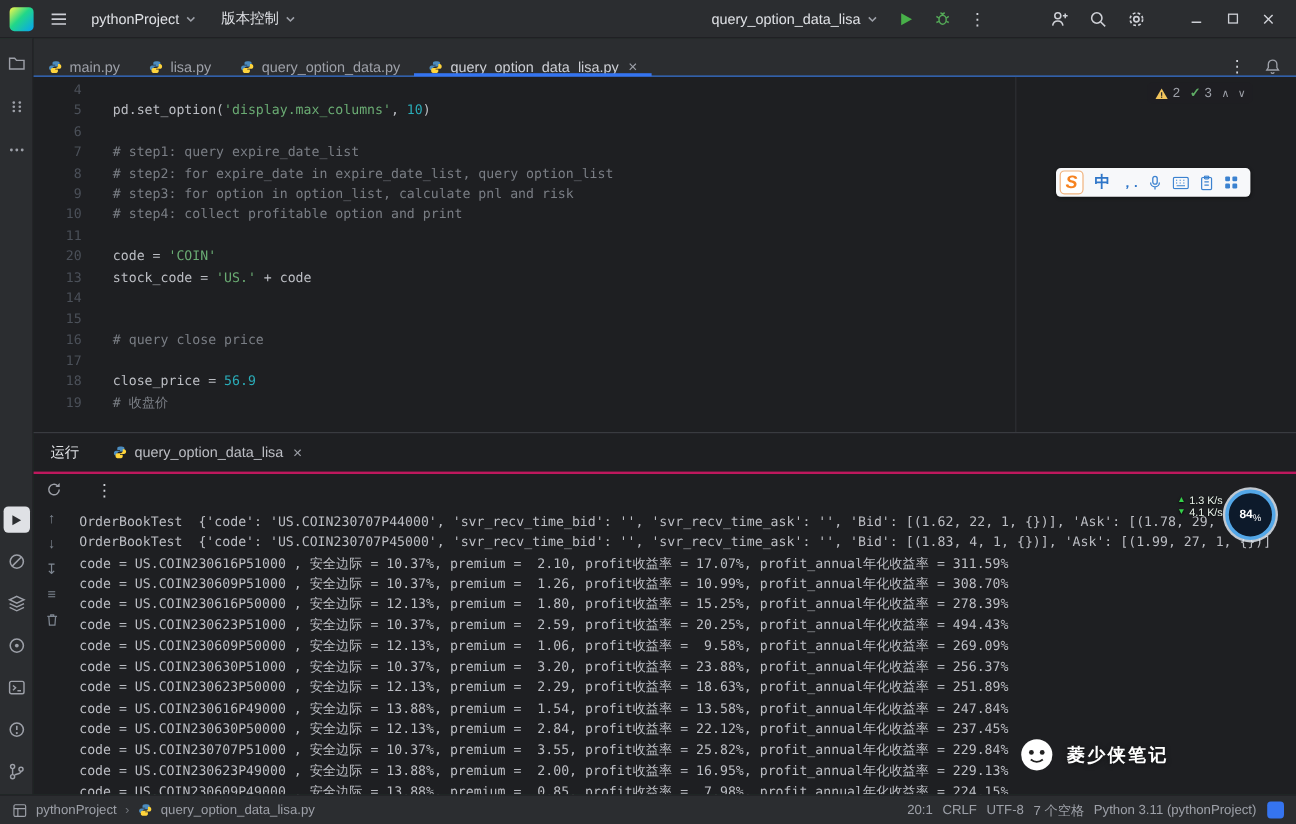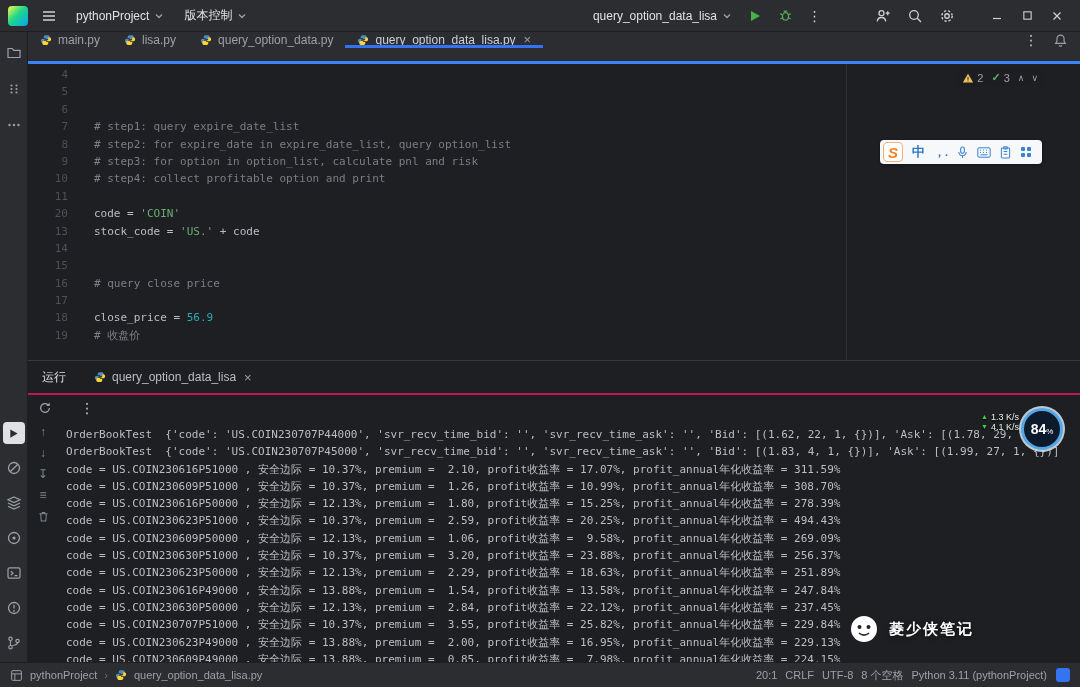--- a/index.html
+++ b/index.html
@@ -18,21 +18,21 @@
 .dots{color:#ced0d6;font-size:14px;letter-spacing:1px}
 
 .middle{flex:1;display:flex;min-height:0}
 .stripe{width:28px;flex:0 0 28px;background:#2b2d30;border-right:1px solid #1e1f22;display:flex;flex-direction:column;align-items:center;padding:10px 0 8px;gap:14px}
 .stripe .spacer{flex:1}
 .sbtn{width:22px;height:22px;display:flex;align-items:center;justify-content:center;border-radius:4px}
 .sbtn.active{background:#dfe1e5}
 .stripe-bottom{display:flex;flex-direction:column;align-items:center;gap:13px}
 .main{flex:1;display:flex;flex-direction:column;min-width:0;background:#1e1f22}
 
-.tabbar{height:32px;flex:0 0 32px;background:#2b2d30;display:flex;align-items:flex-start;border-bottom:3px solid #3b82f6}
+.tabbar{height:32px;flex:0 0 32px;background:#2b2d30;display:flex;align-items:flex-end;border-bottom:1px solid #3b82f6}
 .tab-strip{display:flex;align-items:stretch}
 .tab{display:flex;align-items:center;gap:6px;padding:0 12px;font-size:12px;color:#9da0a8;position:relative}
 .tab.active{color:#ced0d6}
 .tab.active::after{content:"";position:absolute;left:0;right:0;bottom:-1px;height:3px;background:#3574f0}
 .tabclose{margin-left:2px;font-size:13px;color:#9da0a8}
 .tabbar-right{margin-left:auto;display:flex;align-items:center;gap:14px;padding-right:12px;color:#9da0a8}
 
 .editor{height:296px;flex:0 0 296px;position:relative;overflow:hidden;background:#1e1f22}
 .guide{position:absolute;top:0;bottom:0;left:818px;width:1px;background:#2d2f33}
 .editor-lines{position:relative;padding-top:2px}
@@ -65,21 +65,21 @@
 .statusbar{height:25px;flex:0 0 25px;background:#2b2d30;border-top:1px solid #1e1f22;display:flex;align-items:center;padding:0 10px;font-size:11px;color:#9da0a8;gap:7px}
 .status-right{margin-left:auto;display:flex;align-items:center;gap:8px}
 .sitem{white-space:nowrap}
 .ime-ind{width:14px;height:14px;border-radius:3px;background:#3574f0;margin-left:2px}
 .status-sep{color:#6f737a}
 
 .net-widget{position:absolute;left:981px;top:412px;z-index:20;font-size:9px;line-height:10px;color:#e9f4ea;text-shadow:0 1px 2px #000}
 .net-row{display:flex;align-items:center}
 .net-arrow{color:#35d04a;font-size:7px;margin-right:3px}
 .battery-badge{position:absolute;left:1021px;top:408px;width:42px;height:42px;border-radius:50%;background:#0d1a2b;border:3px solid #53a7e8;box-shadow:0 0 0 2px rgba(222,230,238,.85);display:flex;align-items:center;justify-content:center;z-index:21;color:#fff}
-.battery-num{font-size:14px;font-weight:bold}
+.battery-num{font-size:10px;font-weight:bold}
 .battery-pct{font-size:8px;margin-top:5px}
 .watermark{position:absolute;left:849px;top:614px;display:flex;align-items:center;gap:10px;z-index:22}
 .wm-text{color:#fff;font-size:15px;font-weight:bold;letter-spacing:2px;text-shadow:0 1px 4px rgba(0,0,0,.55)}
 </style>
 </head>
 <body>
 
 <div class="app">
 
   <div class="titlebar">
@@ -284,21 +284,21 @@
                 <path d="M6.6 13a1.5 1.5 0 0 0 2.8 0"></path>
               </svg>
           </span>
         </div>
       </div>
 
       <div class="editor">
         <div class="guide"></div>
         <div class="editor-lines">
             <div class="eline"><span class="ln">4</span><span class="lt"></span></div>
-            <div class="eline"><span class="ln">5</span></div>
+            <div class="eline"><span class="ln">5</span><span class="lt"><span class="tok-d">pd.set_option(</span><span class="tok-s">'display.max_columns'</span><span class="tok-d">, </span><span class="tok-n">10</span><span class="tok-d">)</span></span></div>
             <div class="eline"><span class="ln">6</span><span class="lt"></span></div>
             <div class="eline"><span class="ln">7</span><span class="lt"><span class="tok-c"># step1: query expire_date_list</span></span></div>
             <div class="eline"><span class="ln">8</span><span class="lt"><span class="tok-c"># step2: for expire_date in expire_date_list, query option_list</span></span></div>
             <div class="eline"><span class="ln">9</span><span class="lt"><span class="tok-c"># step3: for option in option_list, calculate pnl and risk</span></span></div>
             <div class="eline"><span class="ln">10</span><span class="lt"><span class="tok-c"># step4: collect profitable option and print</span></span></div>
             <div class="eline"><span class="ln">11</span><span class="lt"></span></div>
             <div class="eline"><span class="ln">20</span><span class="lt"><span class="tok-d">code = </span><span class="tok-s">'COIN'</span></span></div>
             <div class="eline"><span class="ln">13</span><span class="lt"><span class="tok-d">stock_code = </span><span class="tok-s">'US.'</span><span class="tok-d"> + code</span></span></div>
             <div class="eline"><span class="ln">14</span><span class="lt"></span></div>
             <div class="eline"><span class="ln">15</span><span class="lt"></span></div>
@@ -425,21 +425,21 @@
     <span class="status-sep">›</span>
     <svg width="12" height="12" viewBox="0 0 16 16">
         <path d="M7.9 1.5c-1.9 0-2.9.8-2.9 2v1.9h3v.8H3.6C2.2 6.2 1.2 7.3 1.2 8.9s1 2.7 2.4 2.7h1.3V9.8c0-1.5 1.2-2.7 2.7-2.7h3.3c1.1 0 2-.9 2-2V3.5c0-1.2-1.1-2-3-2z" fill="#4b8bbe"></path>
         <path d="M8.1 14.5c1.9 0 2.9-.8 2.9-2v-1.9H8v-.8h4.4c1.4 0 2.4-1.1 2.4-2.7s-1-2.7-2.4-2.7h-1.3v1.8c0 1.5-1.2 2.7-2.7 2.7H5.1c-1.1 0-2 .9-2 2v1.6c0 1.2 1.1 2 3 2z" fill="#ffd43b"></path>
       </svg>
     <span>query_option_data_lisa.py</span>
     <div class="status-right">
         <span class="sitem">20:1</span>
         <span class="sitem">CRLF</span>
         <span class="sitem">UTF-8</span>
-        <span class="sitem">8 个空格</span>
+        <span class="sitem">7 个空格</span>
         <span class="sitem">Python 3.11 (pythonProject)</span>
       </div>
     <div class="ime-ind"></div>
   </div>
 
   <div class="net-widget">
     <div class="net-row">
         <span class="net-arrow">▲</span>
         <span>1.3 K/s</span>
       </div>

